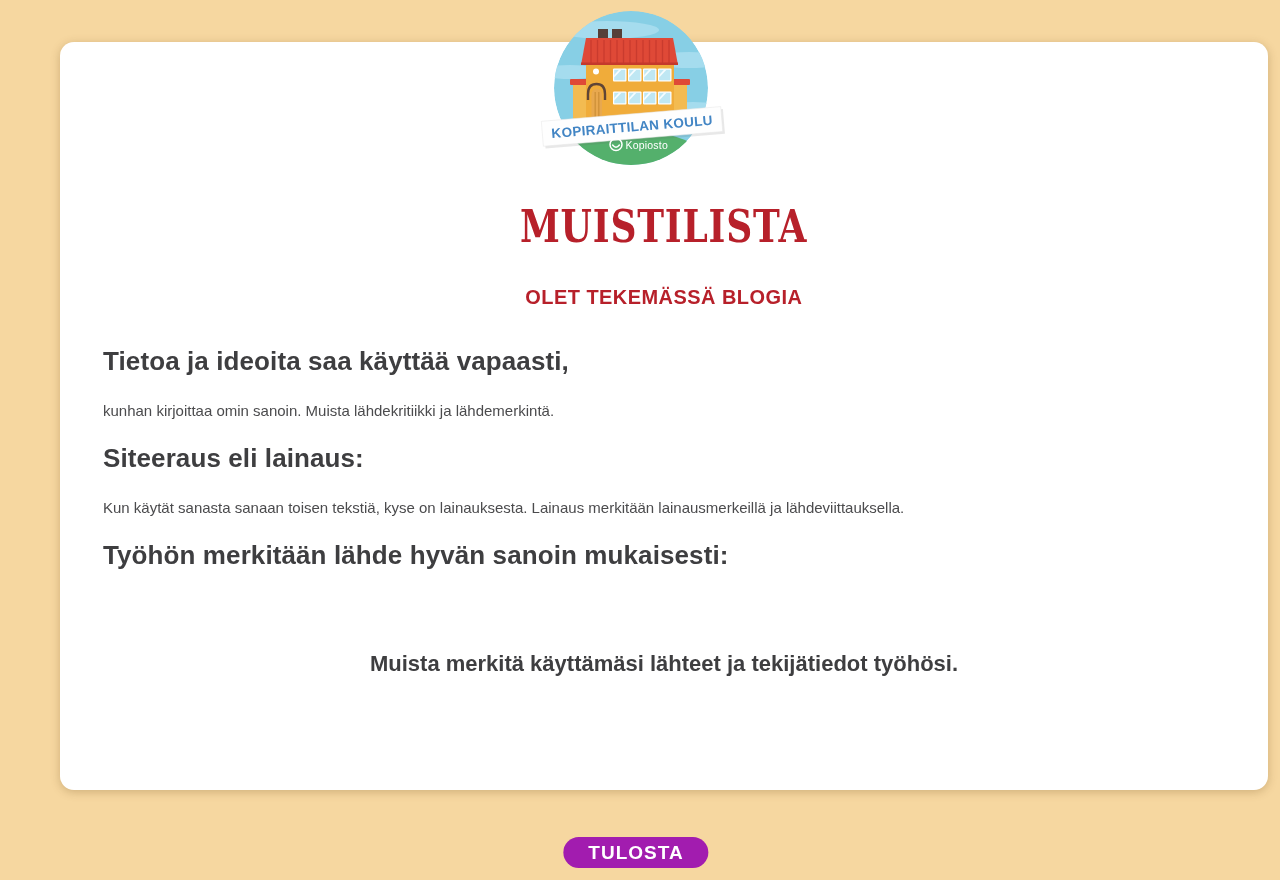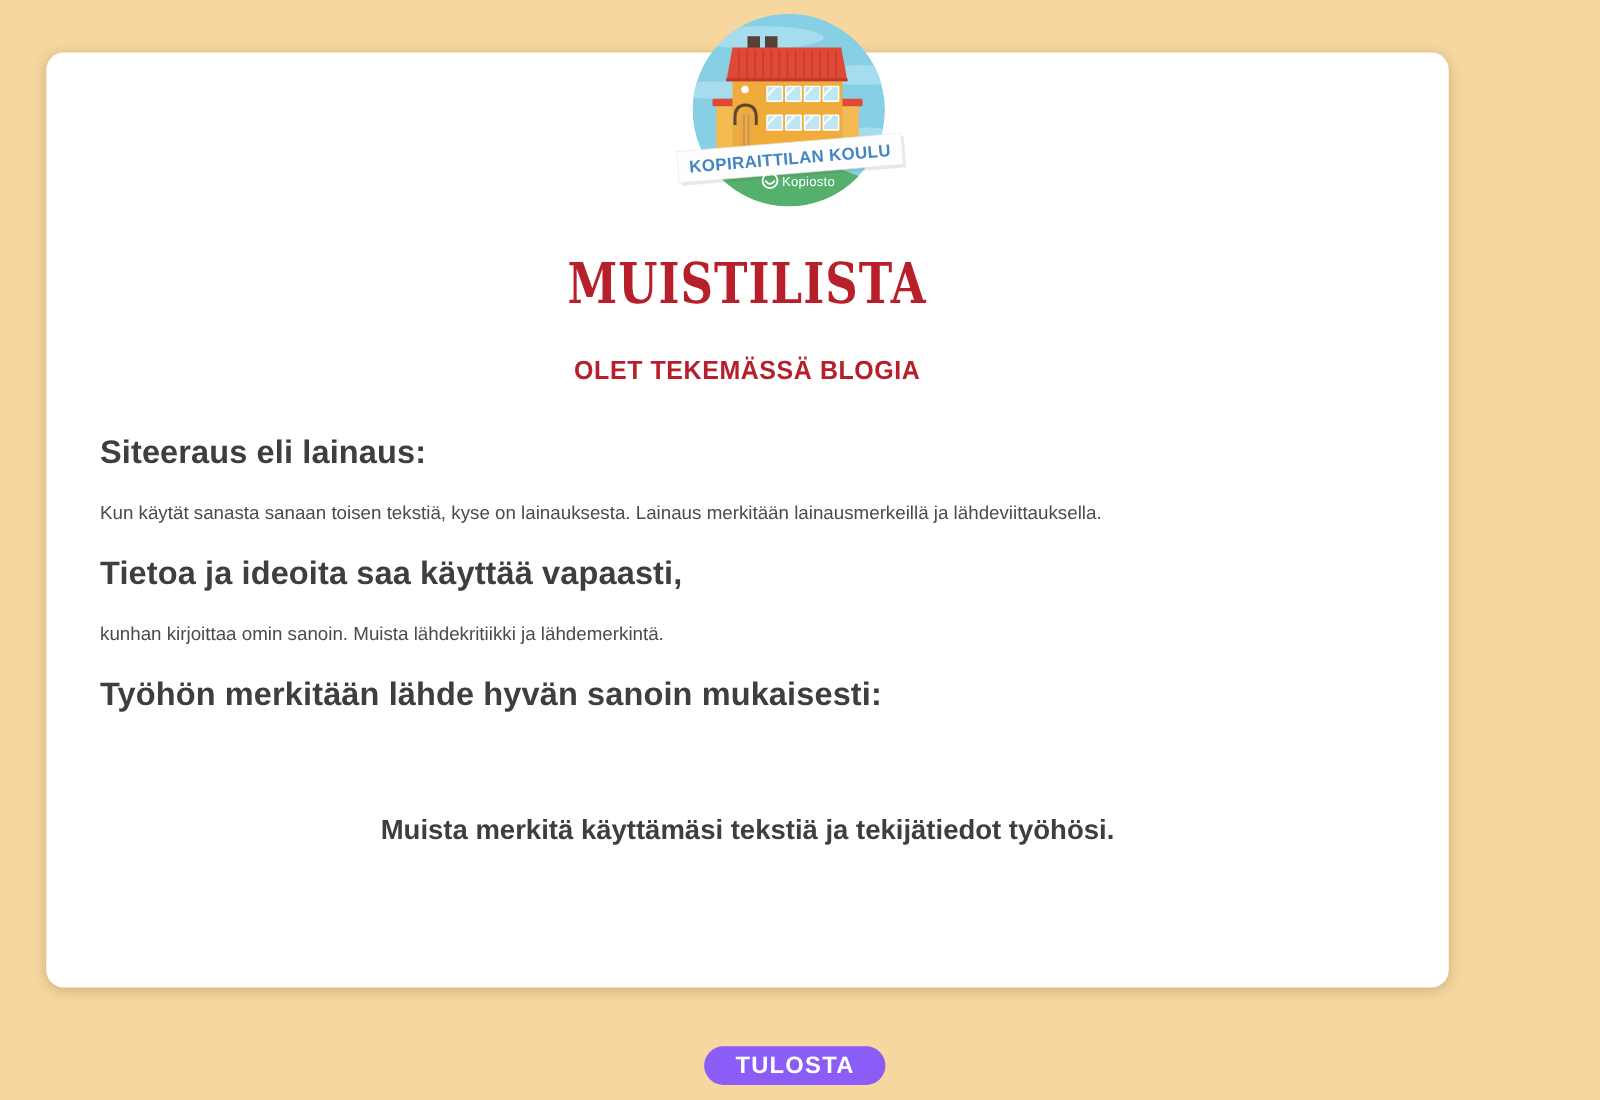--- a/index.html
+++ b/index.html
@@ -4,22 +4,22 @@
 <style>
   html, body { margin:0; padding:0; }
   body {
     width:1280px; height:880px;
     background:#F6D7A0;
     font-family:"Liberation Sans", sans-serif;
     position:relative; overflow:hidden;
     -webkit-font-smoothing:antialiased;
   }
   .card {
-    position:absolute; left:37px; top:42px;
-    width:1122px; height:748px;
+    position:absolute; left:60px; top:42px;
+    width:1208px; height:748px;
     background:#FFFFFF; border-radius:14px;
     box-shadow:0 2px 10px rgba(125,90,40,.32);
   }
   .content { padding:162px 43px 0 43px; }
   .title {
     margin:0; text-align:center;
     font-family:"DejaVu Serif", serif; font-weight:bold;
     font-size:45px; line-height:1; color:#B7202A;
   }
   .title .squeeze { display:inline-block; transform:scaleX(.80); letter-spacing:1px; }
@@ -43,47 +43,47 @@
   }
   .logo {
     position:absolute; left:537px; top:10px;
     width:190px; height:160px; z-index:3; cursor:pointer;
   }
   .print-btn {
     position:absolute; top:837px; left:50%;
     transform:translateX(-50%); margin-left:-4px;
     height:31px; padding:0 25px;
     border:none; border-radius:16px;
-    background:#8b5cf6; color:#FFFFFF;
+    background:#a21caf; color:#FFFFFF;
     font-family:"Liberation Sans", sans-serif;
     font-size:19px; font-weight:bold; letter-spacing:1px;
     cursor:pointer;
   }
 </style>
 </head>
 <body>
 
 <div class="card">
   <div class="content">
     <h1 class="title"><span class="squeeze">MUISTILISTA</span></h1>
     <h2 class="subtitle"><span class="squeeze">OLET TEKEMÄSSÄ BLOGIA</span></h2>
     <div class="sections">
       <section>
+        <h3>Tietoa ja ideoita saa käyttää vapaasti,</h3>
+        <p>kunhan kirjoittaa omin sanoin. Muista lähdekritiikki ja lähdemerkintä.</p>
+      </section>
+      <section>
         <h3>Siteeraus eli lainaus:</h3>
         <p>Kun käytät sanasta sanaan toisen tekstiä, kyse on lainauksesta. Lainaus merkitään lainausmerkeillä ja lähdeviittauksella.</p>
-      </section>
-      <section>
-        <h3>Tietoa ja ideoita saa käyttää vapaasti,</h3>
-        <p>kunhan kirjoittaa omin sanoin. Muista lähdekritiikki ja lähdemerkintä.</p>
       </section>
       <section>
         <h3>Työhön merkitään lähde hyvän sanoin mukaisesti:</h3>
       </section>
     </div>
-    <p class="reminder">Muista merkitä käyttämäsi tekstiä ja tekijätiedot työhösi.</p>
+    <p class="reminder">Muista merkitä käyttämäsi lähteet ja tekijätiedot työhösi.</p>
   </div>
 </div>
 
 <div class="logo">
   <svg viewBox="0 0 190 160" width="190" height="160">
     <defs>
       <clipPath id="logo-clip">
           <circle cx="94" cy="78" r="77"></circle>
         </clipPath>
     </defs>

